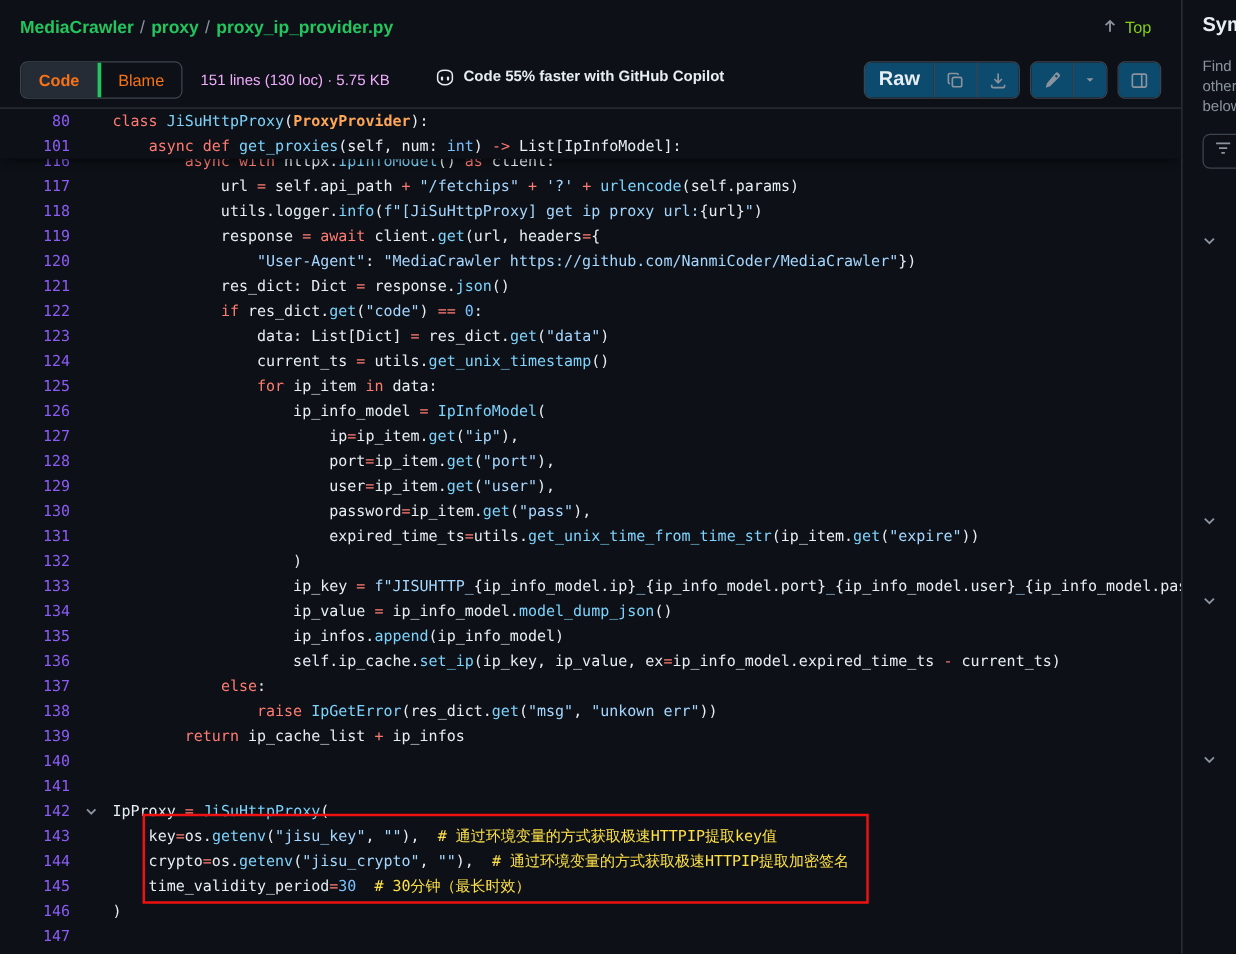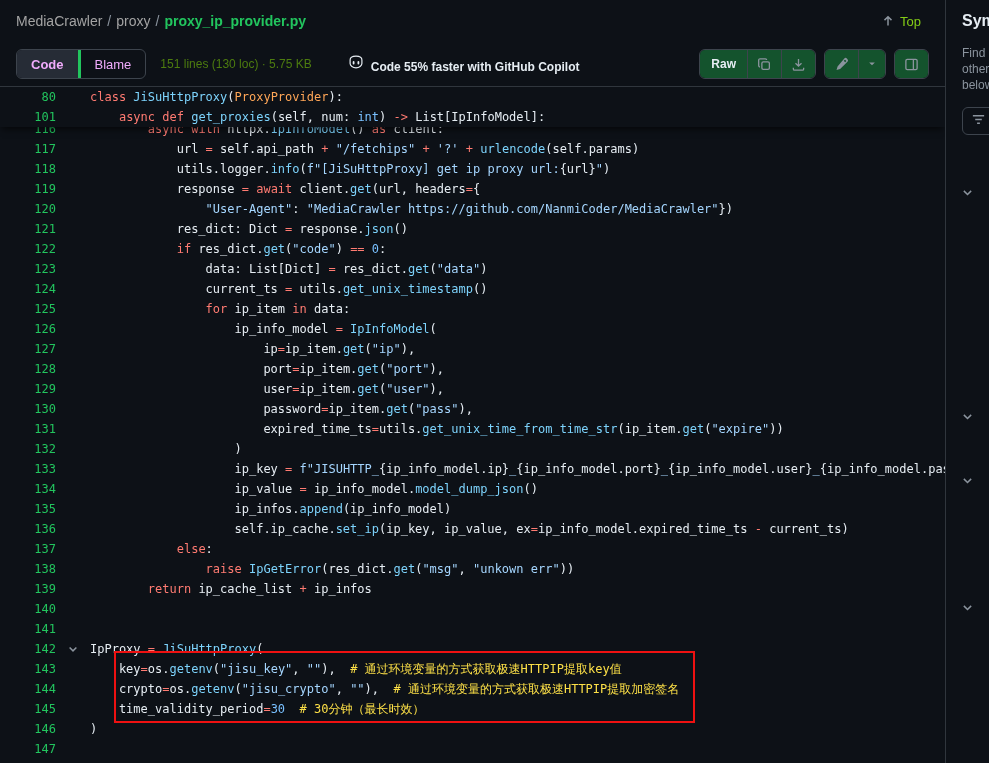--- a/index.html
+++ b/index.html
@@ -9,59 +9,59 @@
     color:#e6edf3;
     font-family:"Liberation Sans", sans-serif;
     position:relative;
   }
   .app { display:flex; width:1250px; height:763px; }
   .main { flex:0 0 945px; width:945px; display:flex; flex-direction:column; overflow:hidden; }
 
   
   .file-header { height:42px; display:flex; align-items:center; justify-content:space-between; padding:0 16px; }
   .breadcrumb { font-size:14px; white-space:nowrap; }
-  .crumb-link { color:#a3a3a3; font-weight:400; cursor:pointer; }
+  .crumb-link { color:#22c55e; font-weight:700; cursor:pointer; }
   .crumb-sep { color:#8b949e; margin:0 5px; font-weight:400; }
   .crumb-file { color:#22c55e; font-weight:700; }
   .top-btn { display:flex; align-items:center; gap:5px; font-size:13px; color:#84cc16; cursor:pointer; padding:4px 8px; border-radius:6px; }
   .top-btn svg { display:block; }
 
   
   .toolbar { height:45px; display:flex; align-items:center; padding:0 16px; border-bottom:1px solid #30363d; }
   .seg { display:flex; border:1px solid #3d444d; border-radius:6px; overflow:hidden; height:30px; flex:none; }
-  .seg-btn { padding:0 14px; display:flex; align-items:center; font-size:13px; color:#f0abfc; background:transparent; cursor:pointer; }
+  .seg-btn { padding:0 14px; display:flex; align-items:center; font-size:13px; color:#f97316; background:transparent; cursor:pointer; }
   .seg-btn.active { background:#262c36; font-weight:600; }
   .seg-btn.inactive { border-left:3px solid #22c55e; }
-  .file-info { color:#4d7c0f; font-size:12px; margin-left:14px; white-space:nowrap; }
-  .copilot { display:flex; align-items:flex-end; gap:7px; margin-left:36px; cursor:pointer; white-space:nowrap; }
+  .file-info { color:#f0abfc; font-size:12px; margin-left:14px; white-space:nowrap; }
+  .copilot { display:flex; align-items:flex-start; gap:7px; margin-left:36px; cursor:pointer; white-space:nowrap; }
   .copilot-text { font-size:12px; font-weight:600; color:#e6edf3; }
   .controls { margin-left:auto; display:flex; align-items:center; gap:8px; }
   .btn-group { display:flex; border:1px solid #3d444d; border-radius:6px; overflow:hidden; height:30px; flex:none; }
-  .gbtn { display:flex; align-items:center; justify-content:center; background:#14532d; border:none; color:#e6edf3; font-size:12px; font-weight:600; padding:0 11px; cursor:pointer; }
+  .gbtn { display:flex; align-items:center; justify-content:center; background:#0c4a6e; border:none; color:#e6edf3; font-size:16px; font-weight:600; padding:0 11px; cursor:pointer; }
   .gbtn + .gbtn { border-left:1px solid #3d444d; }
   .gbtn.icon { padding:0 9px; }
   .gbtn.caret { padding:0 7px; }
   .gbtn svg { display:block; }
 
   
   .code-area { position:relative; flex:1; font-family:"DejaVu Sans Mono", monospace; font-size:12px; overflow:hidden; }
   .crow { display:flex; height:20px; line-height:20px; white-space:pre; }
-  .ln { flex:0 0 56px; width:56px; text-align:right; color:#22c55e; cursor:pointer; user-select:none; }
+  .ln { flex:0 0 56px; width:56px; text-align:right; color:#8b5cf6; cursor:pointer; user-select:none; }
   .fold { flex:0 0 34px; width:34px; display:flex; align-items:center; justify-content:center; }
   .fold svg { display:block; cursor:pointer; }
   .lc { flex:1; overflow:hidden; }
   .sticky-block { position:relative; z-index:2; background:#0d1117; box-shadow:0 4px 7px -2px rgba(0,0,0,0.65); }
   .partial { height:12px; overflow:hidden; position:relative; z-index:1; }
   .partial .crow { margin-top:-8px; }
   .t-p { color:#e6edf3; }
   .t-k { color:#ff7b72; }
   .t-e { color:#7dd3fc; }
   .t-s { color:#a5d6ff; }
   .t-c { color:#79c0ff; }
-  .t-o { color:#ffa657; }
+  .t-o { color:#ffa657;font-weight:bold; }
   .t-m { color:#fde047; }
   .red-box { position:absolute; left:114px; top:564px; width:581px; height:72px; border:2px solid #ee1111; z-index:3; pointer-events:none; }
 
   
   .panel { flex:0 0 305px; width:305px; border-left:1px solid #30363d; position:relative; padding:12px 16px; background:#0d1117; }
   .panel-title { font-size:16px; font-weight:600; color:#e6edf3; }
   .panel-desc { margin-top:15px; font-size:12px; line-height:16px; color:#8b949e; white-space:nowrap; }
   .filter-box { margin-top:14px; width:268px; height:28px; border:1px solid #3d444d; border-radius:6px; display:flex; align-items:center; gap:8px; padding:0 8px; cursor:pointer; background:#0d1117; }
   .tree-chev { position:absolute; left:15px; cursor:pointer; }
   .tree-chev svg { display:block; }

